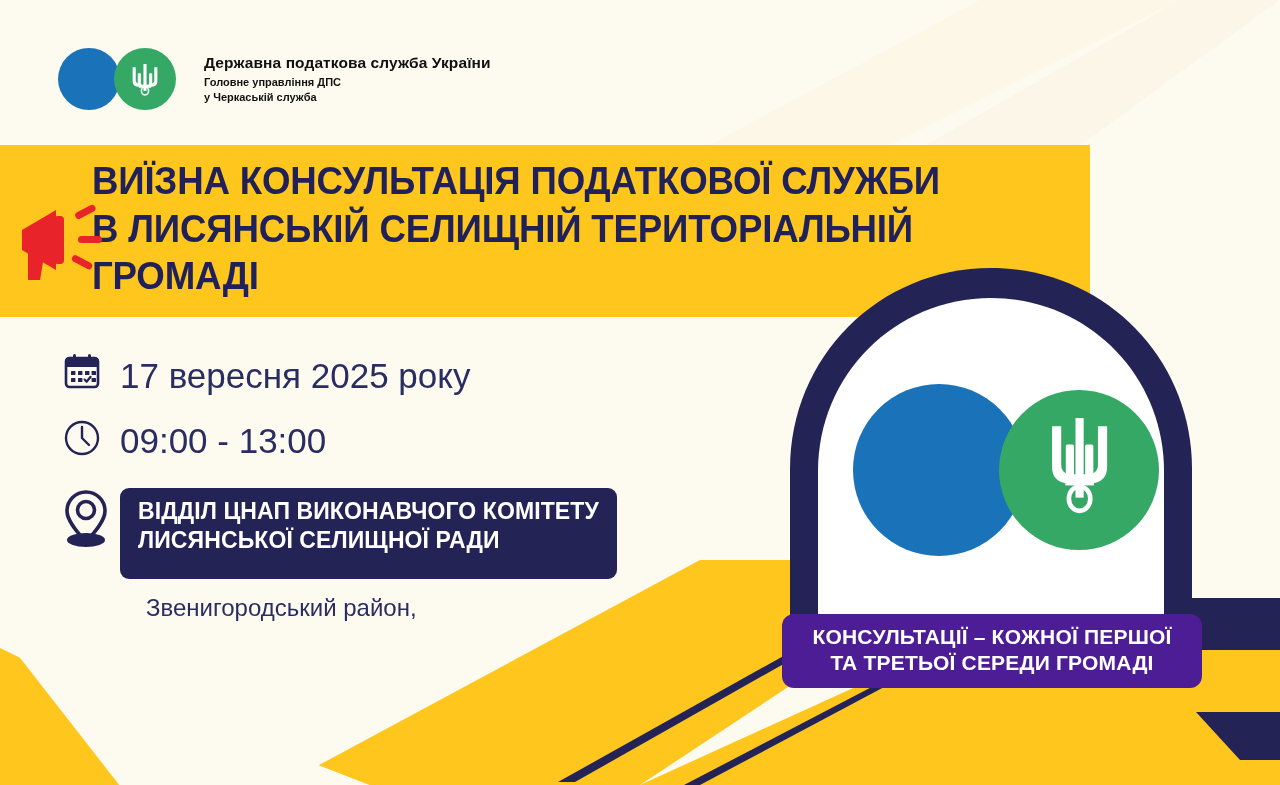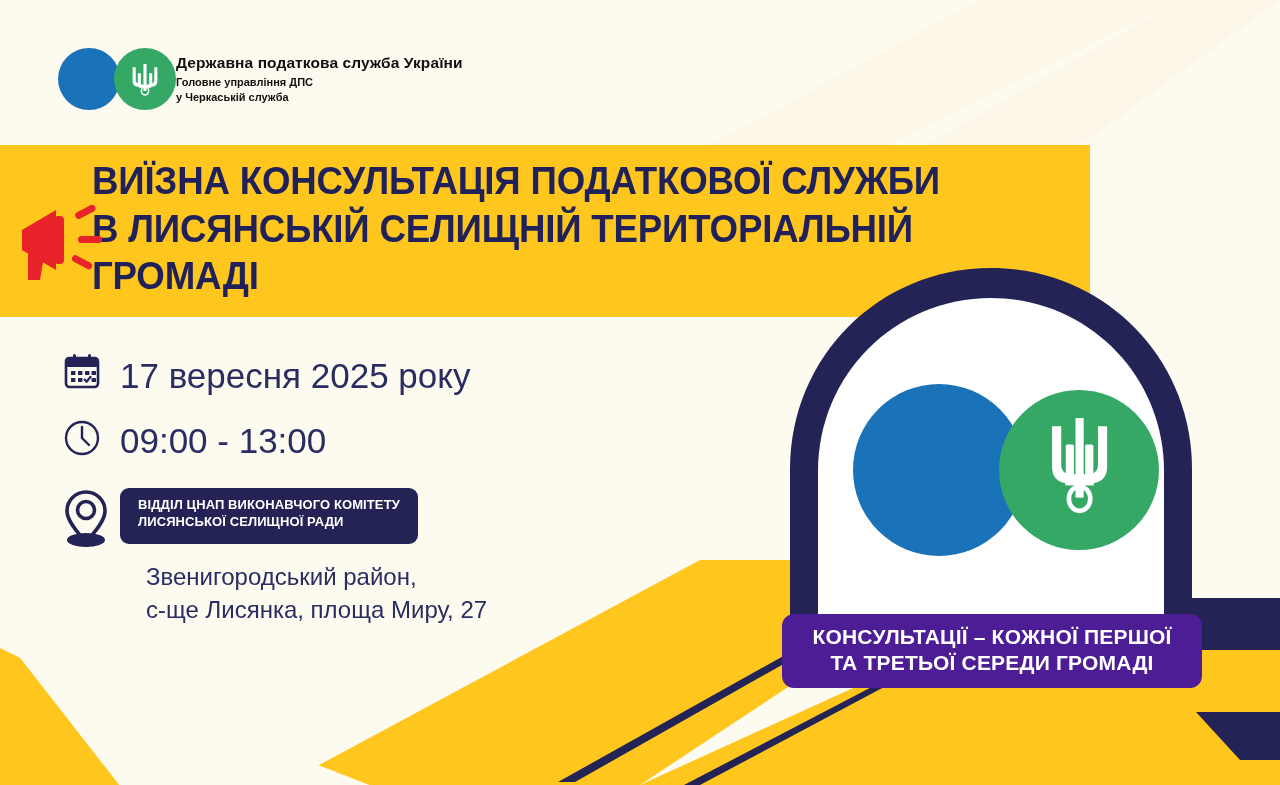--- a/index.html
+++ b/index.html
@@ -22,21 +22,21 @@
   .header {
     position: absolute; left: 58px; top: 48px;
     display: flex; align-items: center; gap: 0;
     z-index: 20;
   }
   .logo-marks { position: relative; width: 118px; height: 62px; flex: 0 0 auto; }
   .logo-circle { position: absolute; top: 0; width: 62px; height: 62px; border-radius: 50%; }
   .logo-circle.blue  { left: 0;   background: #1A72B8; }
   .logo-circle.green { left: 56px; background: #36A866; }
   .logo-trident { position: absolute; left: 71px; top: 14px; width: 32px; height: 34px; }
-  .header-text { margin-left: 0; color: #111111; }
+  .header-text { margin-left: 28px; color: #111111; }
   .header-text .line1 {
     font-size: 15.5px; font-weight: bold; letter-spacing: .1px;
     line-height: 1.45; white-space: nowrap;
   }
   .header-text .line2, .header-text .line3 {
     font-size: 11px; font-weight: bold; line-height: 1.4; white-space: nowrap;
   }
 
   
   .banner {
@@ -72,22 +72,22 @@
   }
   .time-row { margin-bottom: 24px; }
   .time-text {
     color: #2A2D62; font-size: 35px; font-weight: normal;
     line-height: 46px; white-space: nowrap;
   }
 
   .place-badge {
     background: #242356; color: #FFFFFF;
     border-radius: 9px;
-    padding: 9px 18px 14px 18px;
-    font-size: 13px; font-weight: bold;
+    padding: 9px 18px 24px 18px;
+    font-size: 23px; font-weight: bold;
     line-height: 1.27; letter-spacing: .1px;
     display: inline-block;
   }
   .place-badge div { white-space: nowrap; }
   .address {
     margin-top: 13px; margin-left: 84px;
     color: #2A2D62; font-size: 24px; line-height: 1.36;
   }
   .address div { white-space: nowrap; }
 
@@ -221,21 +221,20 @@
         </svg>
       </span>
       <span class="place-badge">
         <div>ВІДДІЛ ЦНАП ВИКОНАВЧОГО КОМІТЕТУ</div>
         <div>ЛИСЯНСЬКОЇ СЕЛИЩНОЇ РАДИ</div>
       </span>
     </div>
 
     <div class="address">
       <div>Звенигородський район,</div>
-      <div>с-ще Лисянка, площа Миру, 27</div>
     </div>
   </div>
 
   <svg class="emblem" viewBox="0 0 418 420">
     <path d="M209 6 C97 6 8 95 8 207 L8 400 a14 14 0 0 0 14 14 L396 414 a14 14 0 0 0 14 -14 L410 207 C410 95 321 6 209 6 Z" fill="#242356"></path>
     <path d="M209 36 C113 36 36 113 36 209 L36 386 L382 386 L382 209 C382 113 305 36 209 36 Z" fill="#FFFFFF"></path>
     <circle cx="157" cy="208" r="86" fill="#1A72B8"></circle>
     <circle cx="297" cy="208" r="80" fill="#36A866"></circle>
     <g fill="#FFFFFF" transform="translate(268,152) scale(1.02)">
       <rect x="25" y="4" width="8" height="78"></rect>

